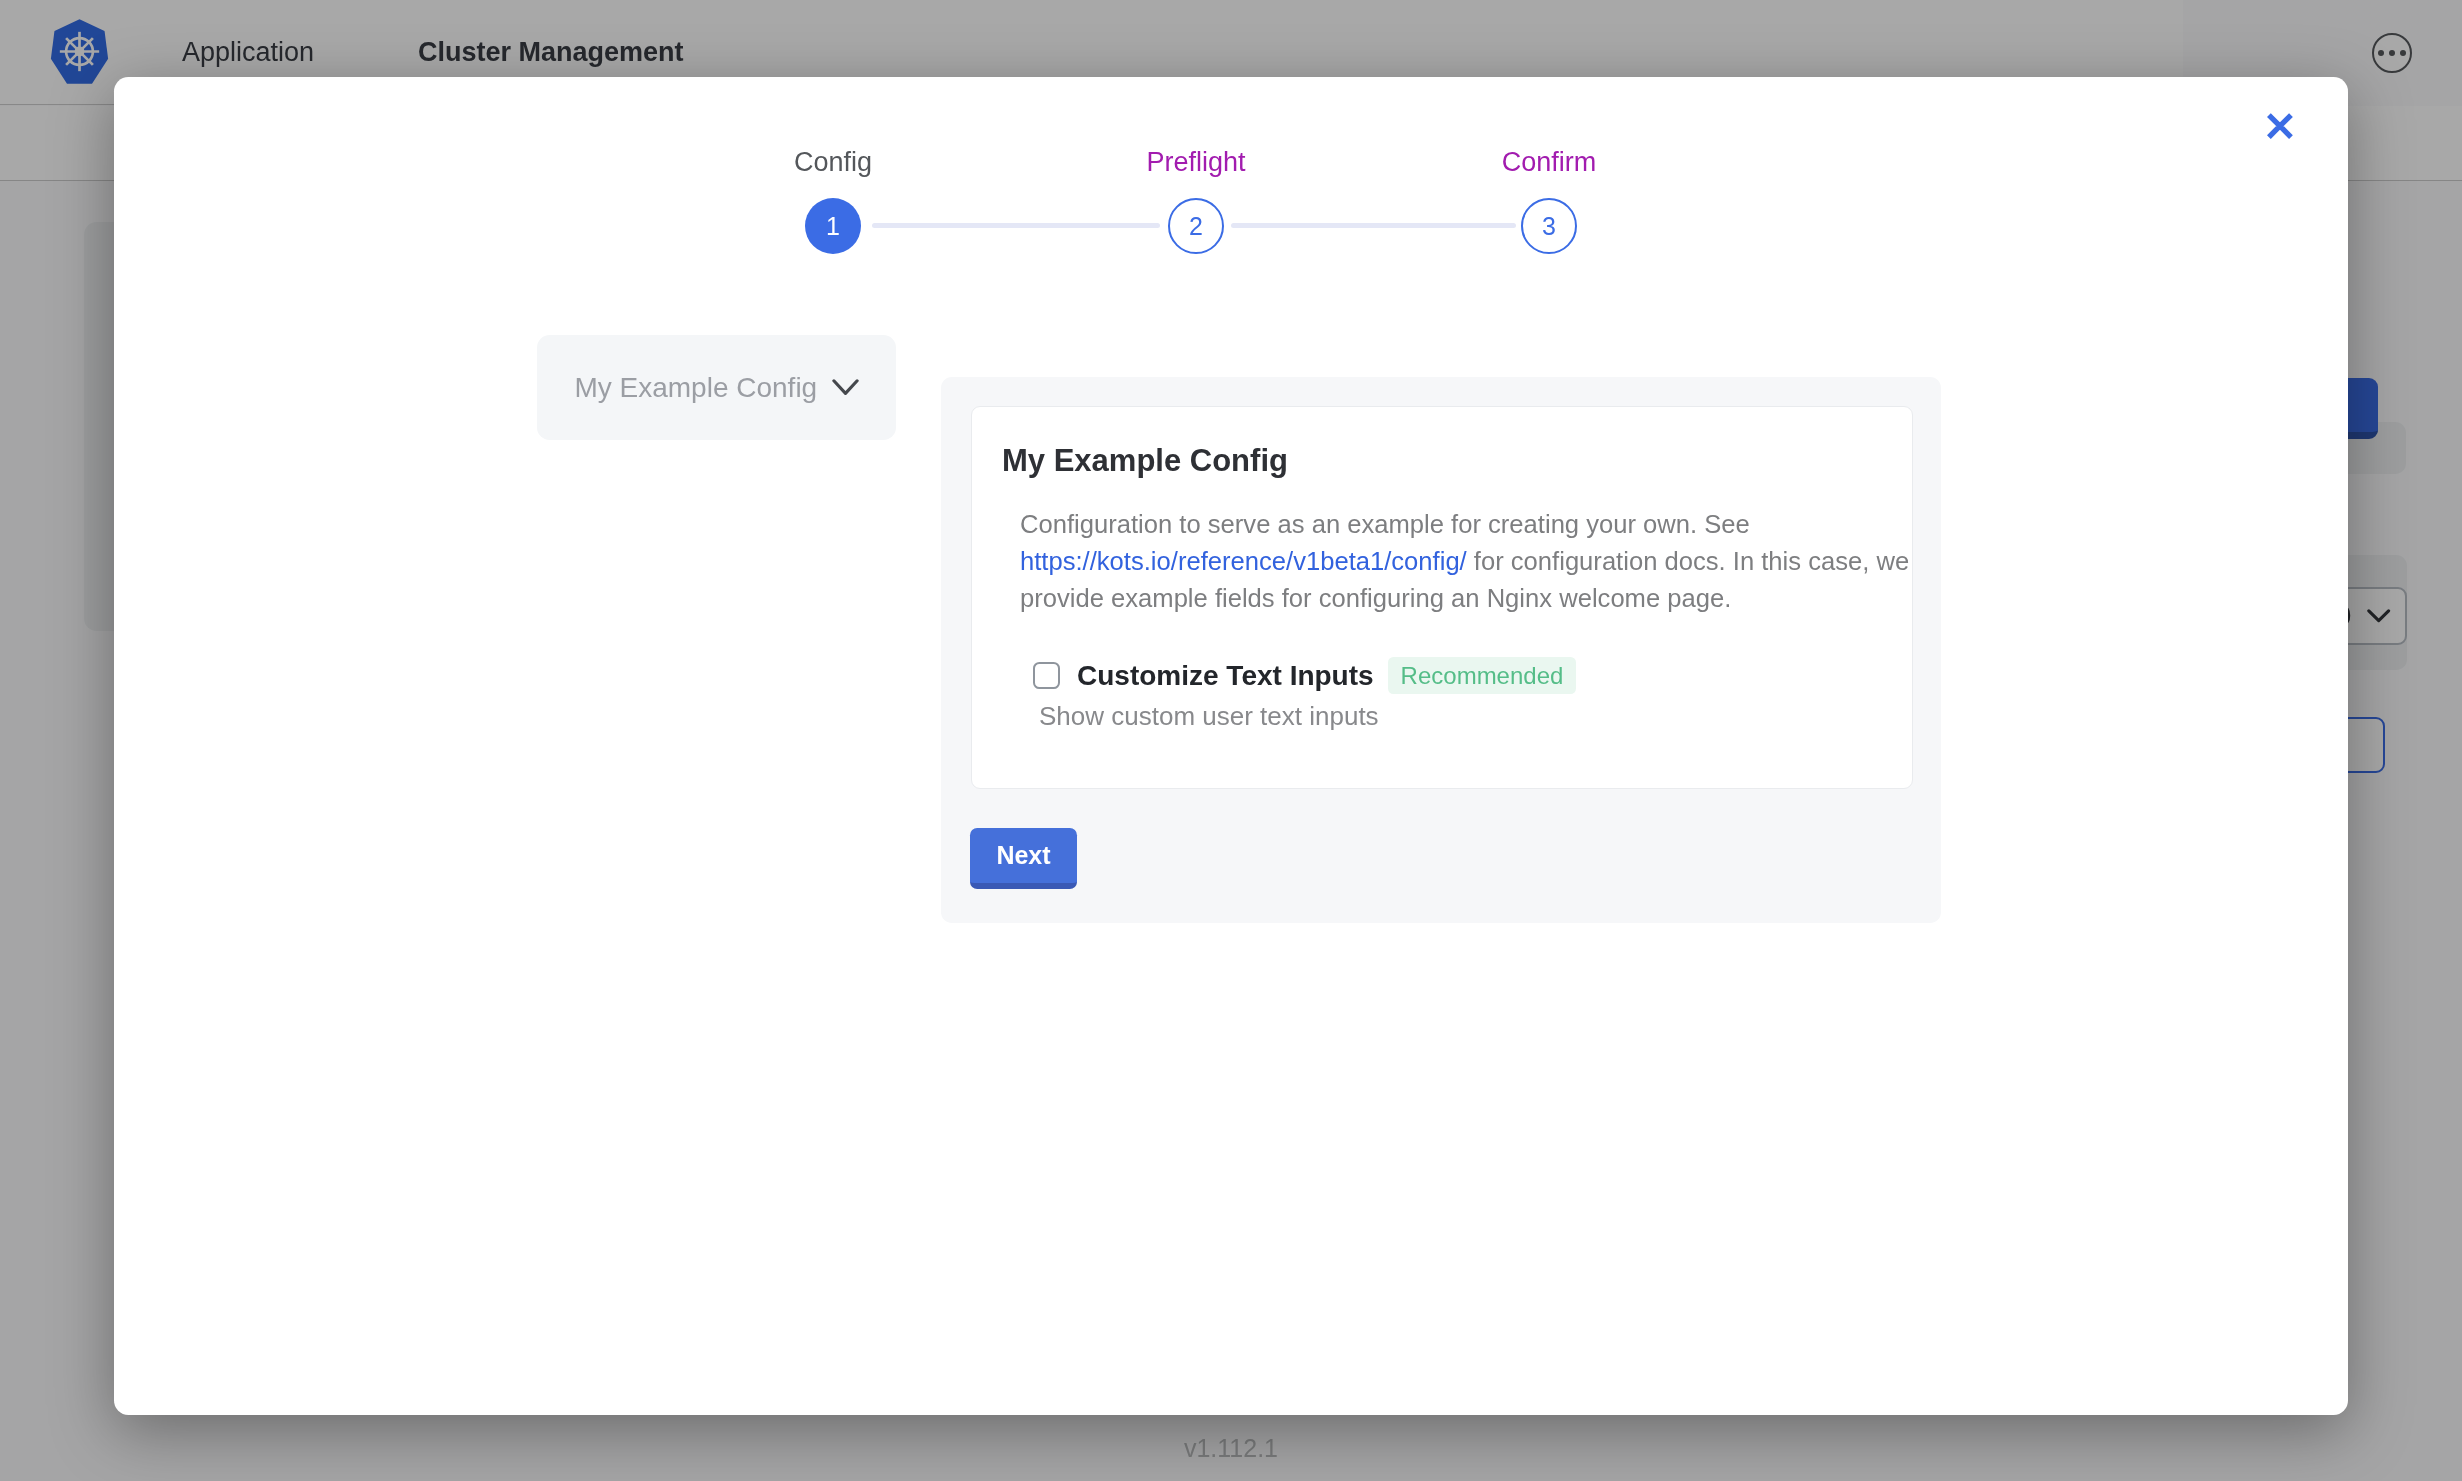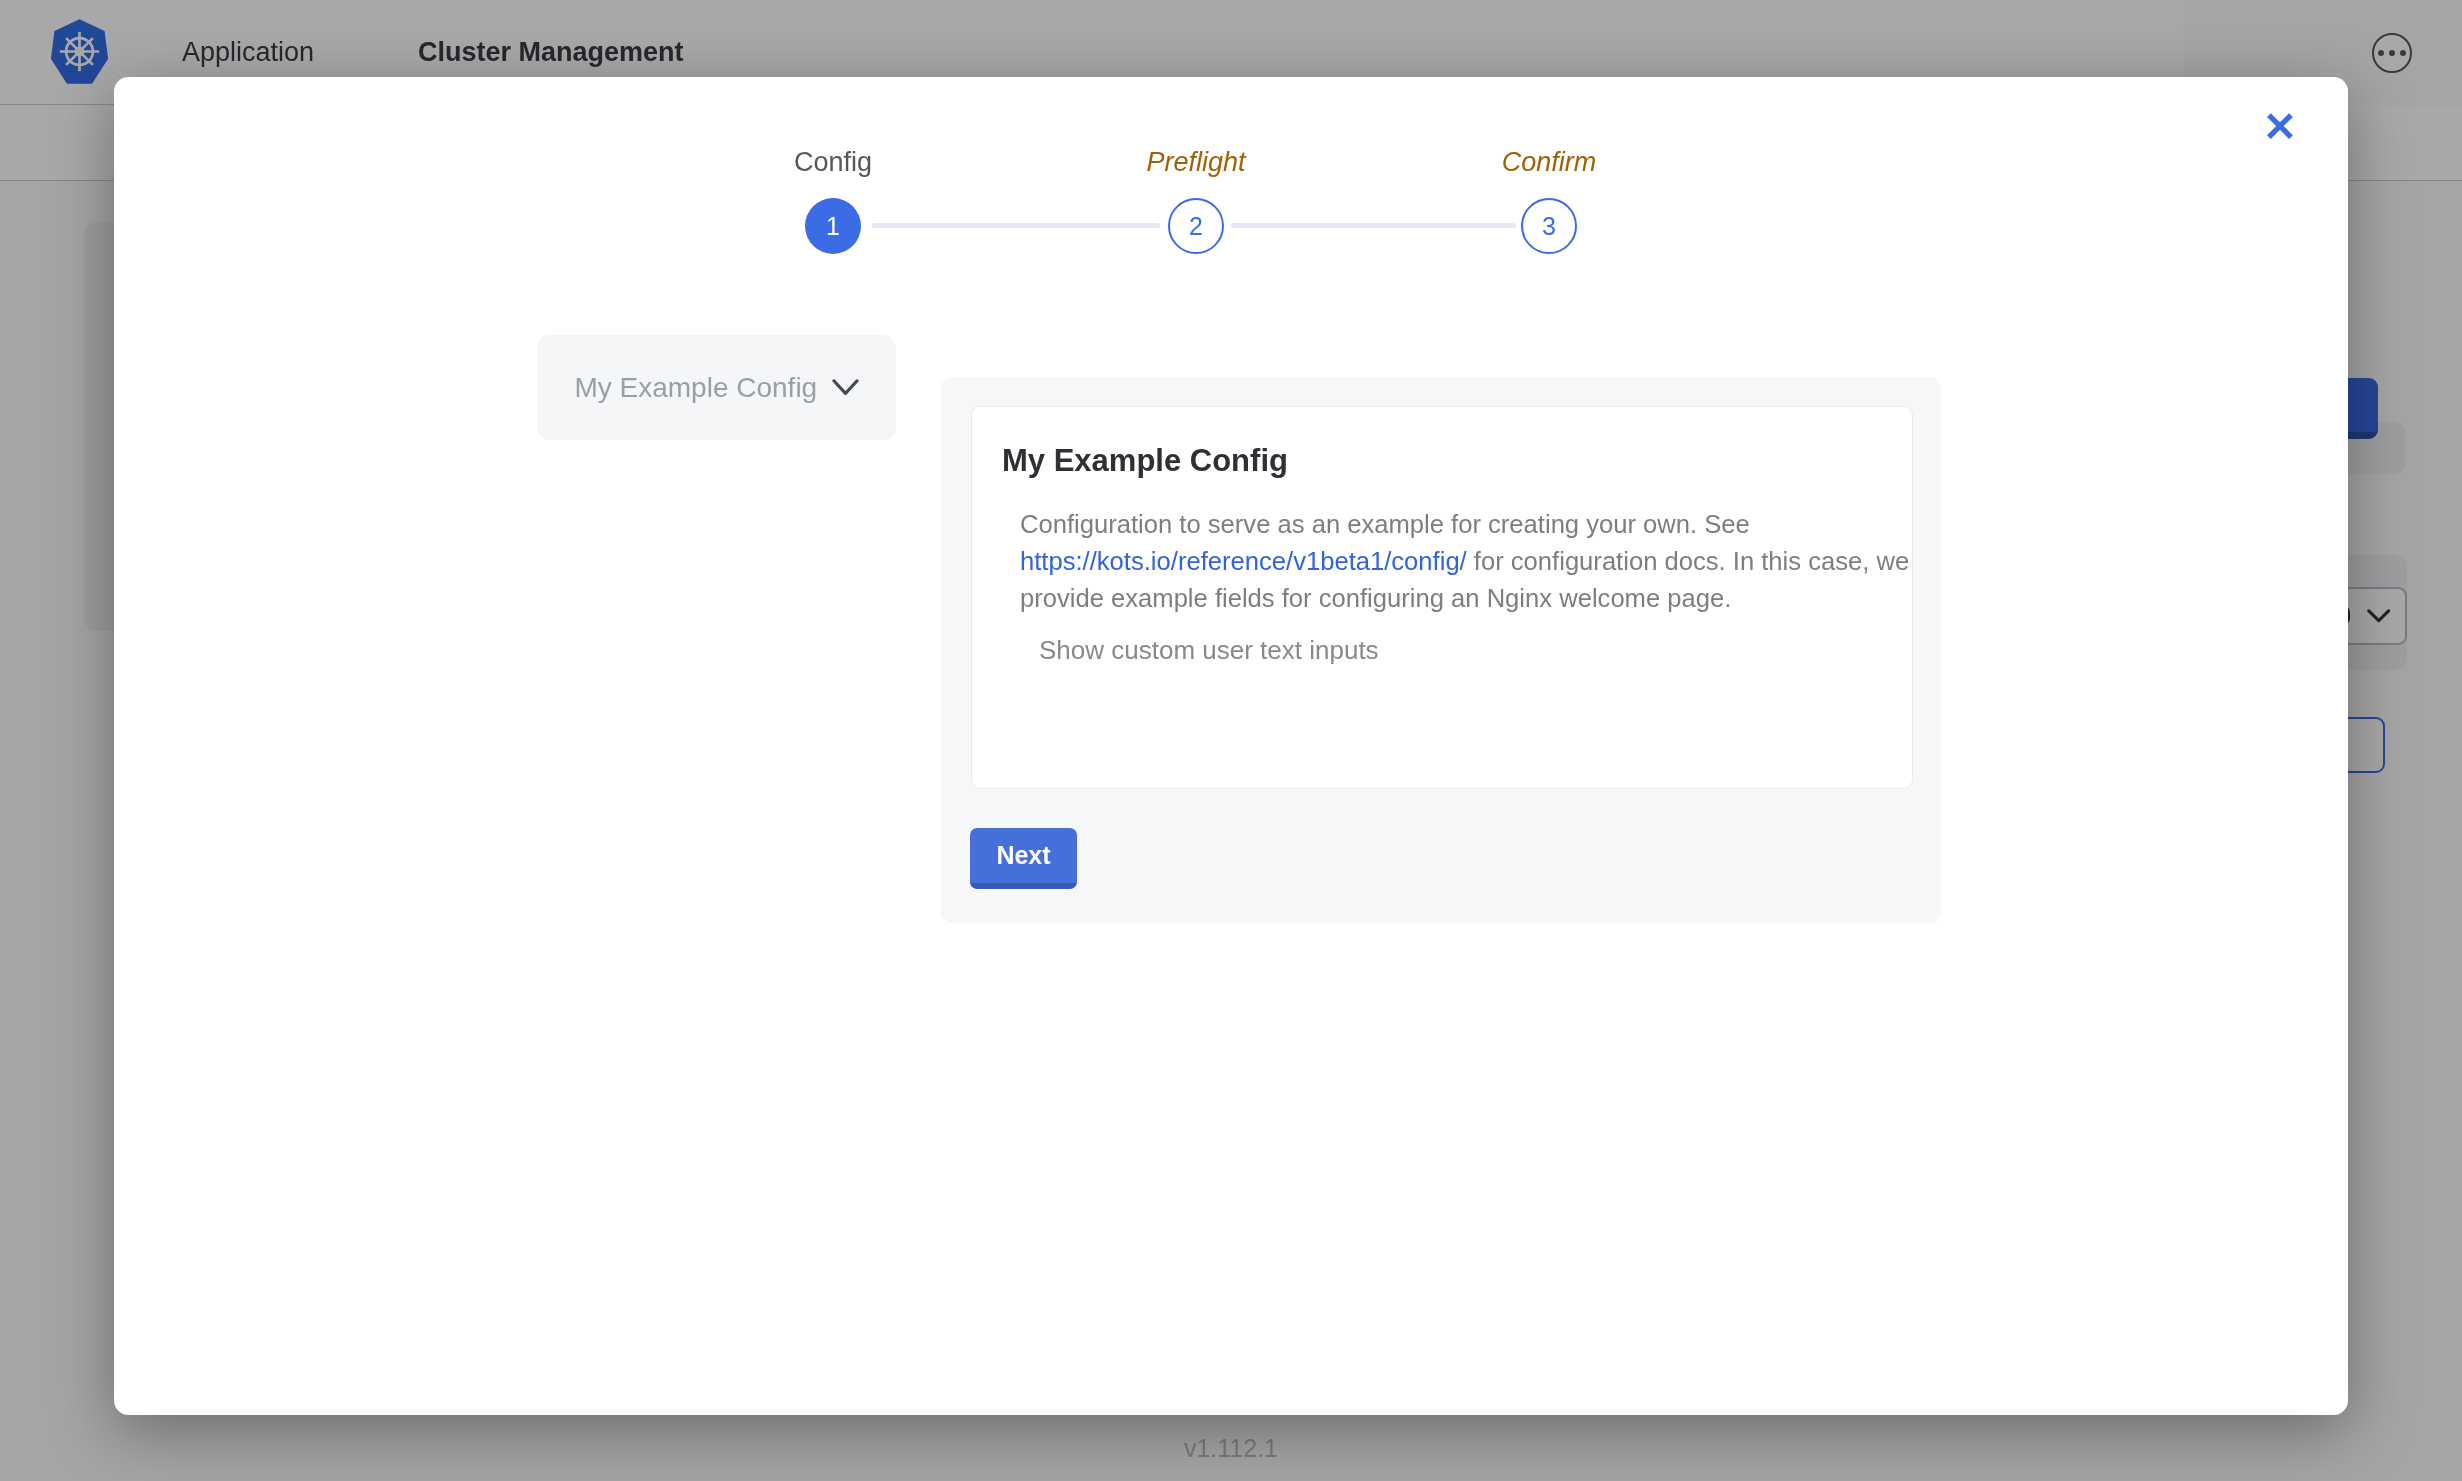--- a/index.html
+++ b/index.html
@@ -34,21 +34,21 @@
   .overlay{left:0;top:0;width:2462px;height:1481px;background:rgba(0,0,0,0.34);z-index:5;}
 
   
   .modal{left:114px;top:77px;width:2234px;height:1338px;background:#ffffff;border-radius:14.4px;z-index:10;
     box-shadow:0 16px 63px rgba(0,0,0,0.35);}
   .close-btn{left:2139px;top:23.4px;width:54px;height:54px;font-size:41px;font-weight:700;color:#3b6ce5;
     display:flex;align-items:center;justify-content:center;cursor:pointer;background:none;border:none;}
 
   .step-label{top:65px;height:40px;line-height:40px;font-size:27px;transform:translateX(-50%);white-space:nowrap;}
   .step-label.active{color:#54575b;font-weight:500;}
-  .step-label.upcoming{color:#a16207;font-style:italic;}
+  .step-label.upcoming{color:#a21caf;}
   .step-circle{top:121px;width:56px;height:56px;border-radius:50%;box-sizing:border-box;transform:translateX(-50%);
     display:flex;align-items:center;justify-content:center;font-size:25px;}
   .step-circle.active{background:#3b6ce5;color:#ffffff;}
   .step-circle.upcoming{background:#ffffff;border:2.7px solid #3b6ce5;color:#3b6ce5;}
   .connector{top:146px;height:4.5px;background:#e4e7f6;border-radius:2.7px;}
   .connector-1{left:758px;width:288px;}
   .connector-2{left:1117px;width:285px;}
 
   .group-pill{left:423px;top:258px;width:359px;height:105px;background:#f4f6f8;border-radius:12.6px;
     display:flex;align-items:center;justify-content:center;gap:14.4px;cursor:pointer;}
@@ -139,20 +139,25 @@
       <svg width="27" height="17" viewBox="0 0 30 19">
         <polyline points="2,2 15,16 28,2" fill="none" stroke="#45484d" stroke-width="3.5" stroke-linecap="round" stroke-linejoin="round"></polyline>
       </svg>
     </div>
 
     <div class="abs config-panel">
       <div class="abs config-card">
         <h2 class="card-title">My Example Config</h2>
         <p class="card-desc"><span>Configuration to serve as an example for creating your own. See </span><a>https://kots.io/reference/v1beta1/config/</a><span> for configuration docs. In this case, we provide example fields for configuring an Nginx welcome page.</span></p>
 
+        <div class="check-row">
+          <span class="checkbox"></span>
+          <span class="check-label">Customize Text Inputs</span>
+          <span class="badge">Recommended</span>
+        </div>
         <div class="check-help">Show custom user text inputs</div>
       </div>
     </div>
 
     <button class="abs next-btn">Next</button>
   </div>
 
 </div>
 
 

